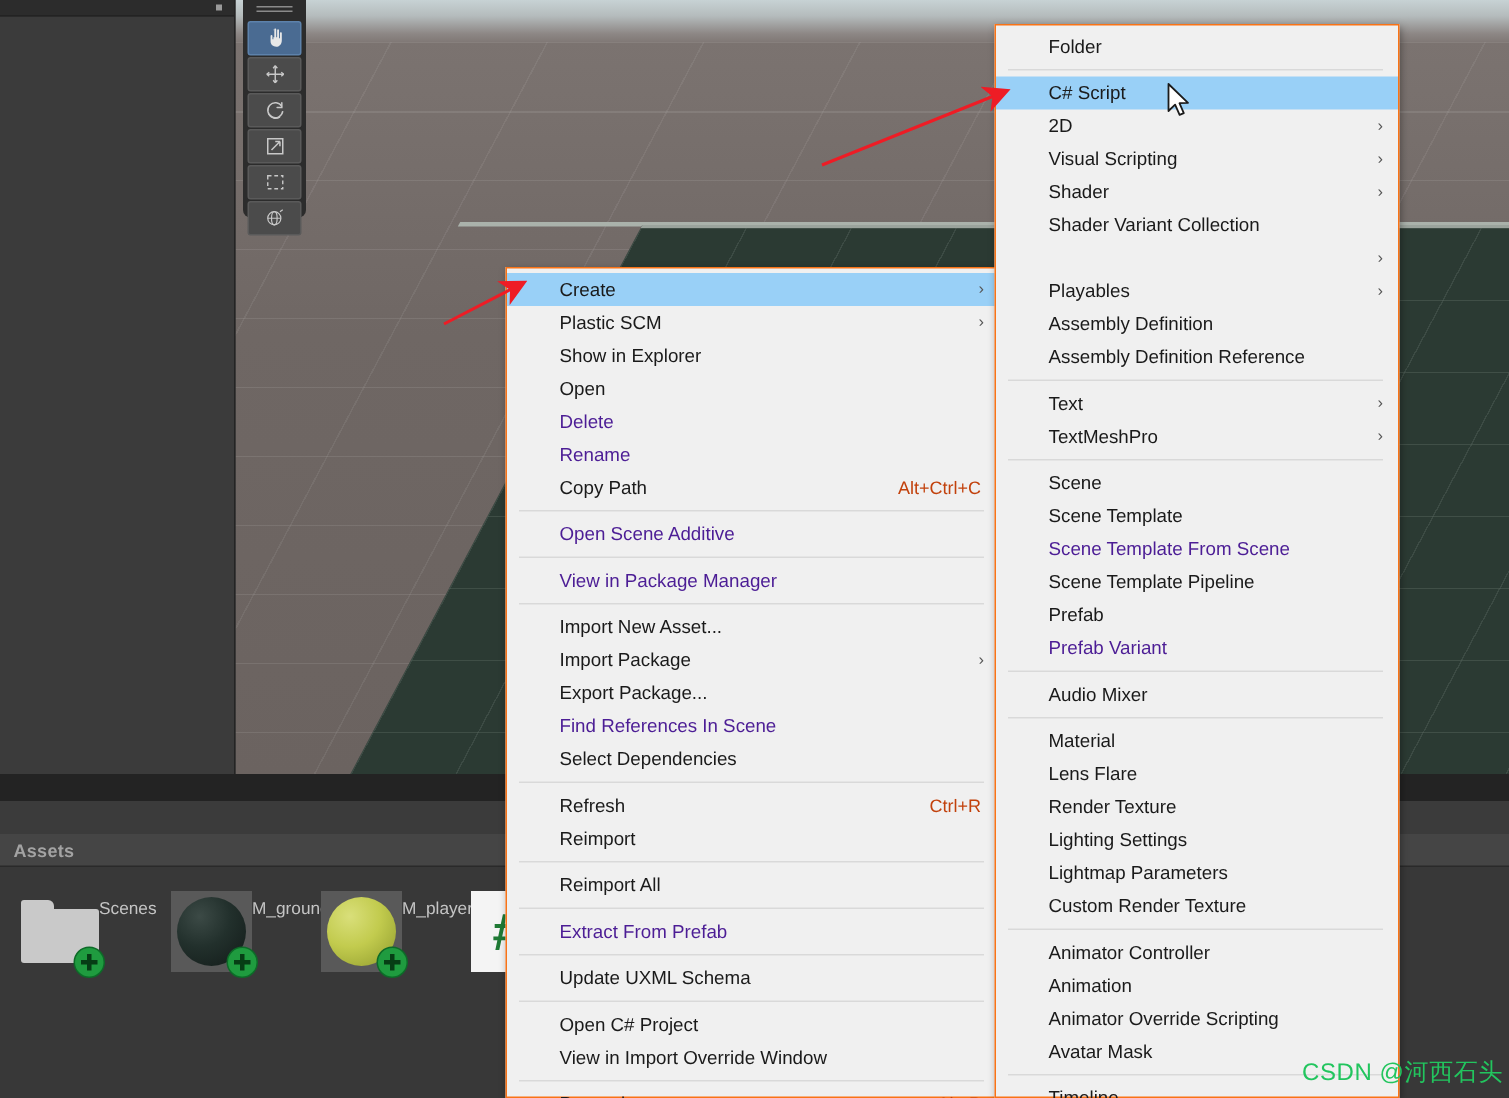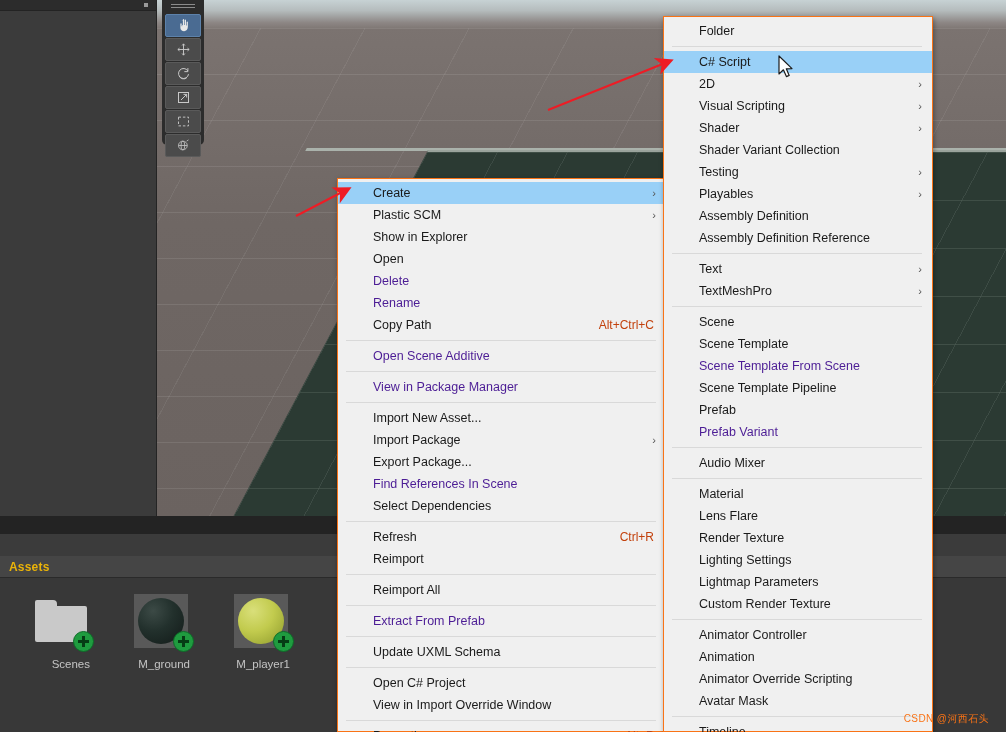--- a/index.html
+++ b/index.html
@@ -60,24 +60,24 @@
   .tools-grip i{display:block;height:1px;background:#8b8b8b;margin:2px 0;}
   .tool-btn{width:34px;height:21px;margin:1px auto;background:#4b4b4b;border:1px solid #5a5a5a;
             border-radius:2px;display:flex;align-items:center;justify-content:center;}
   .tool-btn.active{background:#4a6b92;border-color:#5d82ab;}
   .tool-btn svg{display:block;}
 
   
   .project-panel{position:absolute;left:0;top:556px;width:1006px;height:176px;background:#383838;}
   .assets-header{position:absolute;left:0;top:0;width:1006px;height:21px;background:#454545;
      border-bottom:1px solid #2a2a2a;display:flex;align-items:center;}
-  .assets-header .lbl{color:#eab308;font-size:12px;font-weight:bold;padding-left:9px;letter-spacing:.2px;}
+  .assets-header .lbl{color:#a3a3a3;font-size:12px;font-weight:bold;padding-left:9px;letter-spacing:.2px;}
   .assets-grid{position:absolute;left:0;top:22px;width:1006px;height:154px;background:#383838;
      padding:14px 0 0 14px;box-sizing:border-box;display:flex;gap:24px;}
-  .asset{width:76px;display:flex;flex-direction:column;align-items:flex-end;}
+  .asset{width:76px;display:flex;align-items:flex-start;}
   .asset .thumb{width:58px;height:58px;position:relative;display:flex;align-items:center;justify-content:center;}
   .asset .name{margin-top:8px;font-size:11.5px;color:#c4c4c4;text-align:center;white-space:nowrap;}
   .badge-plus{position:absolute;right:-4px;bottom:-2px;width:19px;height:19px;border-radius:50%;
       background:#1f9b3f;border:1px solid #0d6b28;display:flex;align-items:center;justify-content:center;}
   .badge-plus:before{content:"";position:absolute;width:11px;height:3px;background:#063d15;}
   .badge-plus:after{content:"";position:absolute;width:3px;height:11px;background:#063d15;}
   .folder-ico{width:52px;height:42px;position:relative;}
   .folder-ico .tab{position:absolute;left:0;top:0;width:22px;height:8px;background:#c9c9c9;border-radius:2px 4px 0 0;}
   .folder-ico .body{position:absolute;left:0;top:6px;width:52px;height:36px;background:#c9c9c9;border-radius:2px;}
   .mat-ico{width:54px;height:54px;background:#595959;display:flex;align-items:center;justify-content:center;}
@@ -104,21 +104,21 @@
   .mi .arrow{position:absolute;right:10px;top:0;line-height:22px;font-size:11px;color:#555;}
   .sep{height:1px;background:#d9d9d9;margin:4px 10px 4px 8px;}
 
   
   .ann{position:absolute;pointer-events:none;}
 
   
   .cursor{position:absolute;left:777px;top:55px;}
 
   
-  .watermark{position:absolute;right:17px;bottom:6px;font-size:10px;color:#f97316;
+  .watermark{position:absolute;right:4px;bottom:6px;font-size:16px;color:#22c55e;
              letter-spacing:.4px;white-space:nowrap;}
 </style>
 </head>
 <body>
 
 <div id="root">
 
   <div class="editor-bg"></div>
 
   <div class="scene-view">
@@ -353,21 +353,20 @@
         <span class="arrow">›</span>
       </div>
       <div class="mi">
         <span class="txt">Shader</span>
         <span class="arrow">›</span>
       </div>
       <div class="mi">
         <span class="txt">Shader Variant Collection</span>
       </div>
       <div class="mi">
-        <span class="txt">Testing</span>
         <span class="arrow">›</span>
       </div>
       <div class="mi">
         <span class="txt">Playables</span>
         <span class="arrow">›</span>
       </div>
       <div class="mi">
         <span class="txt">Assembly Definition</span>
       </div>
       <div class="mi">

